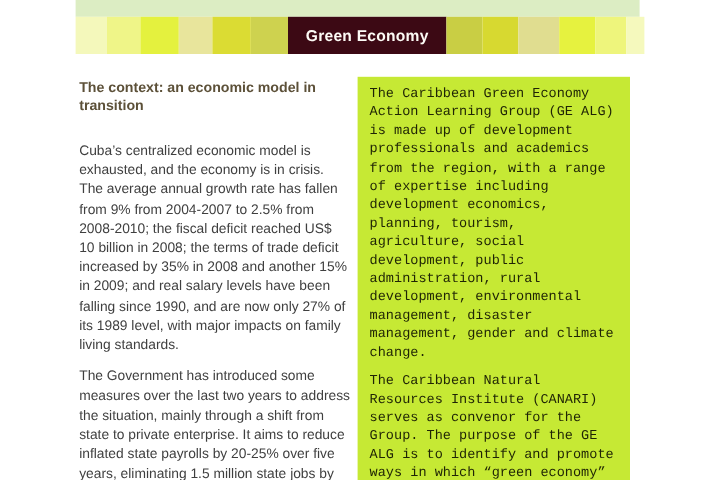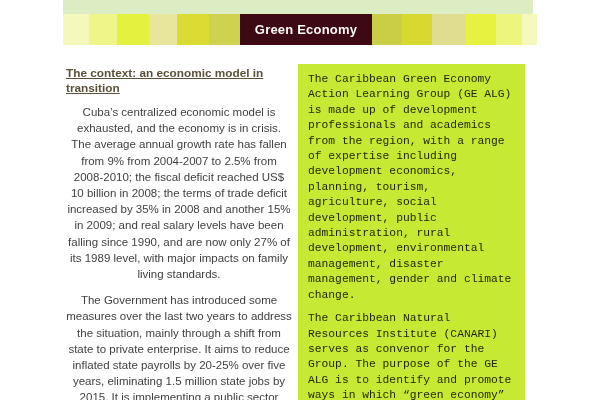--- a/index.html
+++ b/index.html
@@ -44,25 +44,24 @@
     left: 66px; top: 66px;
     width: 226px;
     color: #3f3f3f;
     font-size: 11.5px;
     line-height: 16.2px;
   }
   .left-col h2 {
     font-size: 11.8px;
     font-weight: bold;
     color: #5c5038;
-    margin-bottom: 8px;
+    margin-bottom: 22px;
     line-height: 15px;
-    text-decoration: underline;
   }
-  .left-col p { margin-bottom: 10px; text-align: center; }
+  .left-col p { margin-bottom: 10px; text-align: left; }
 
   
   .green-panel {
     position: absolute;
     left: 298px; top: 64px;
     width: 227px; height: 350px;
     padding: 8px 9px 8px 10px;
     color: #1f2405;
     font-size: 11.3px;
     line-height: 15.4px;

